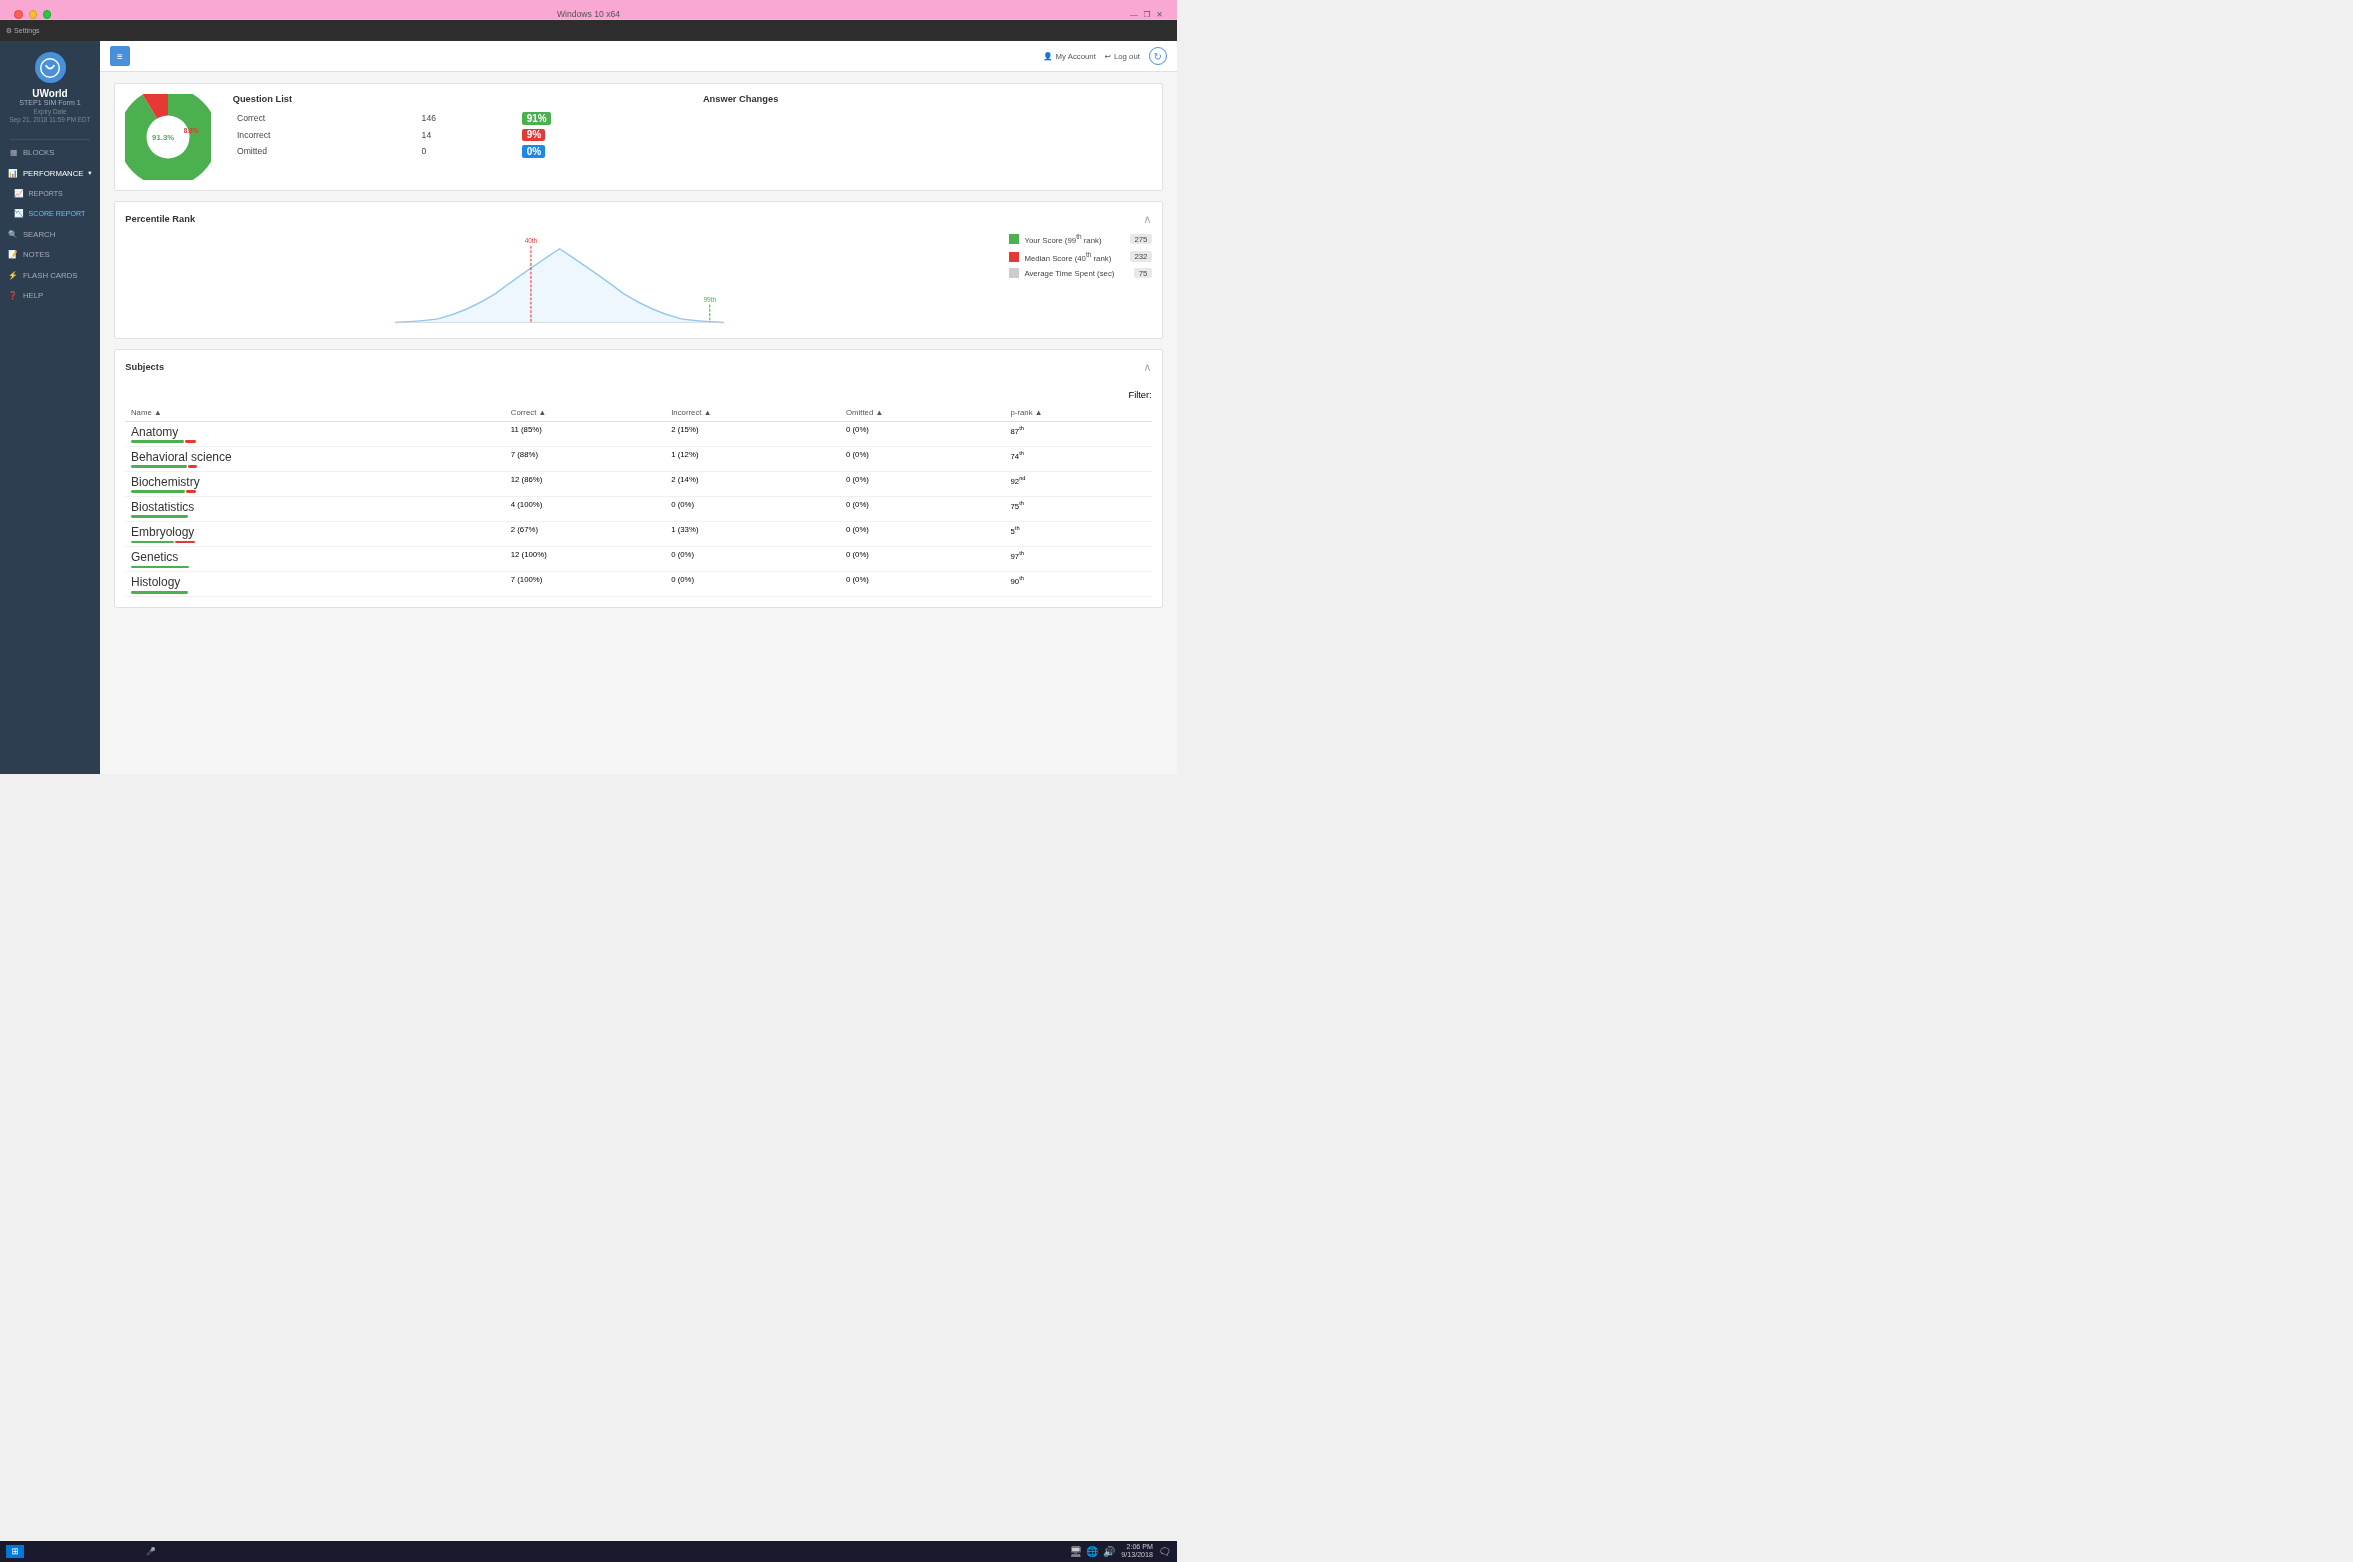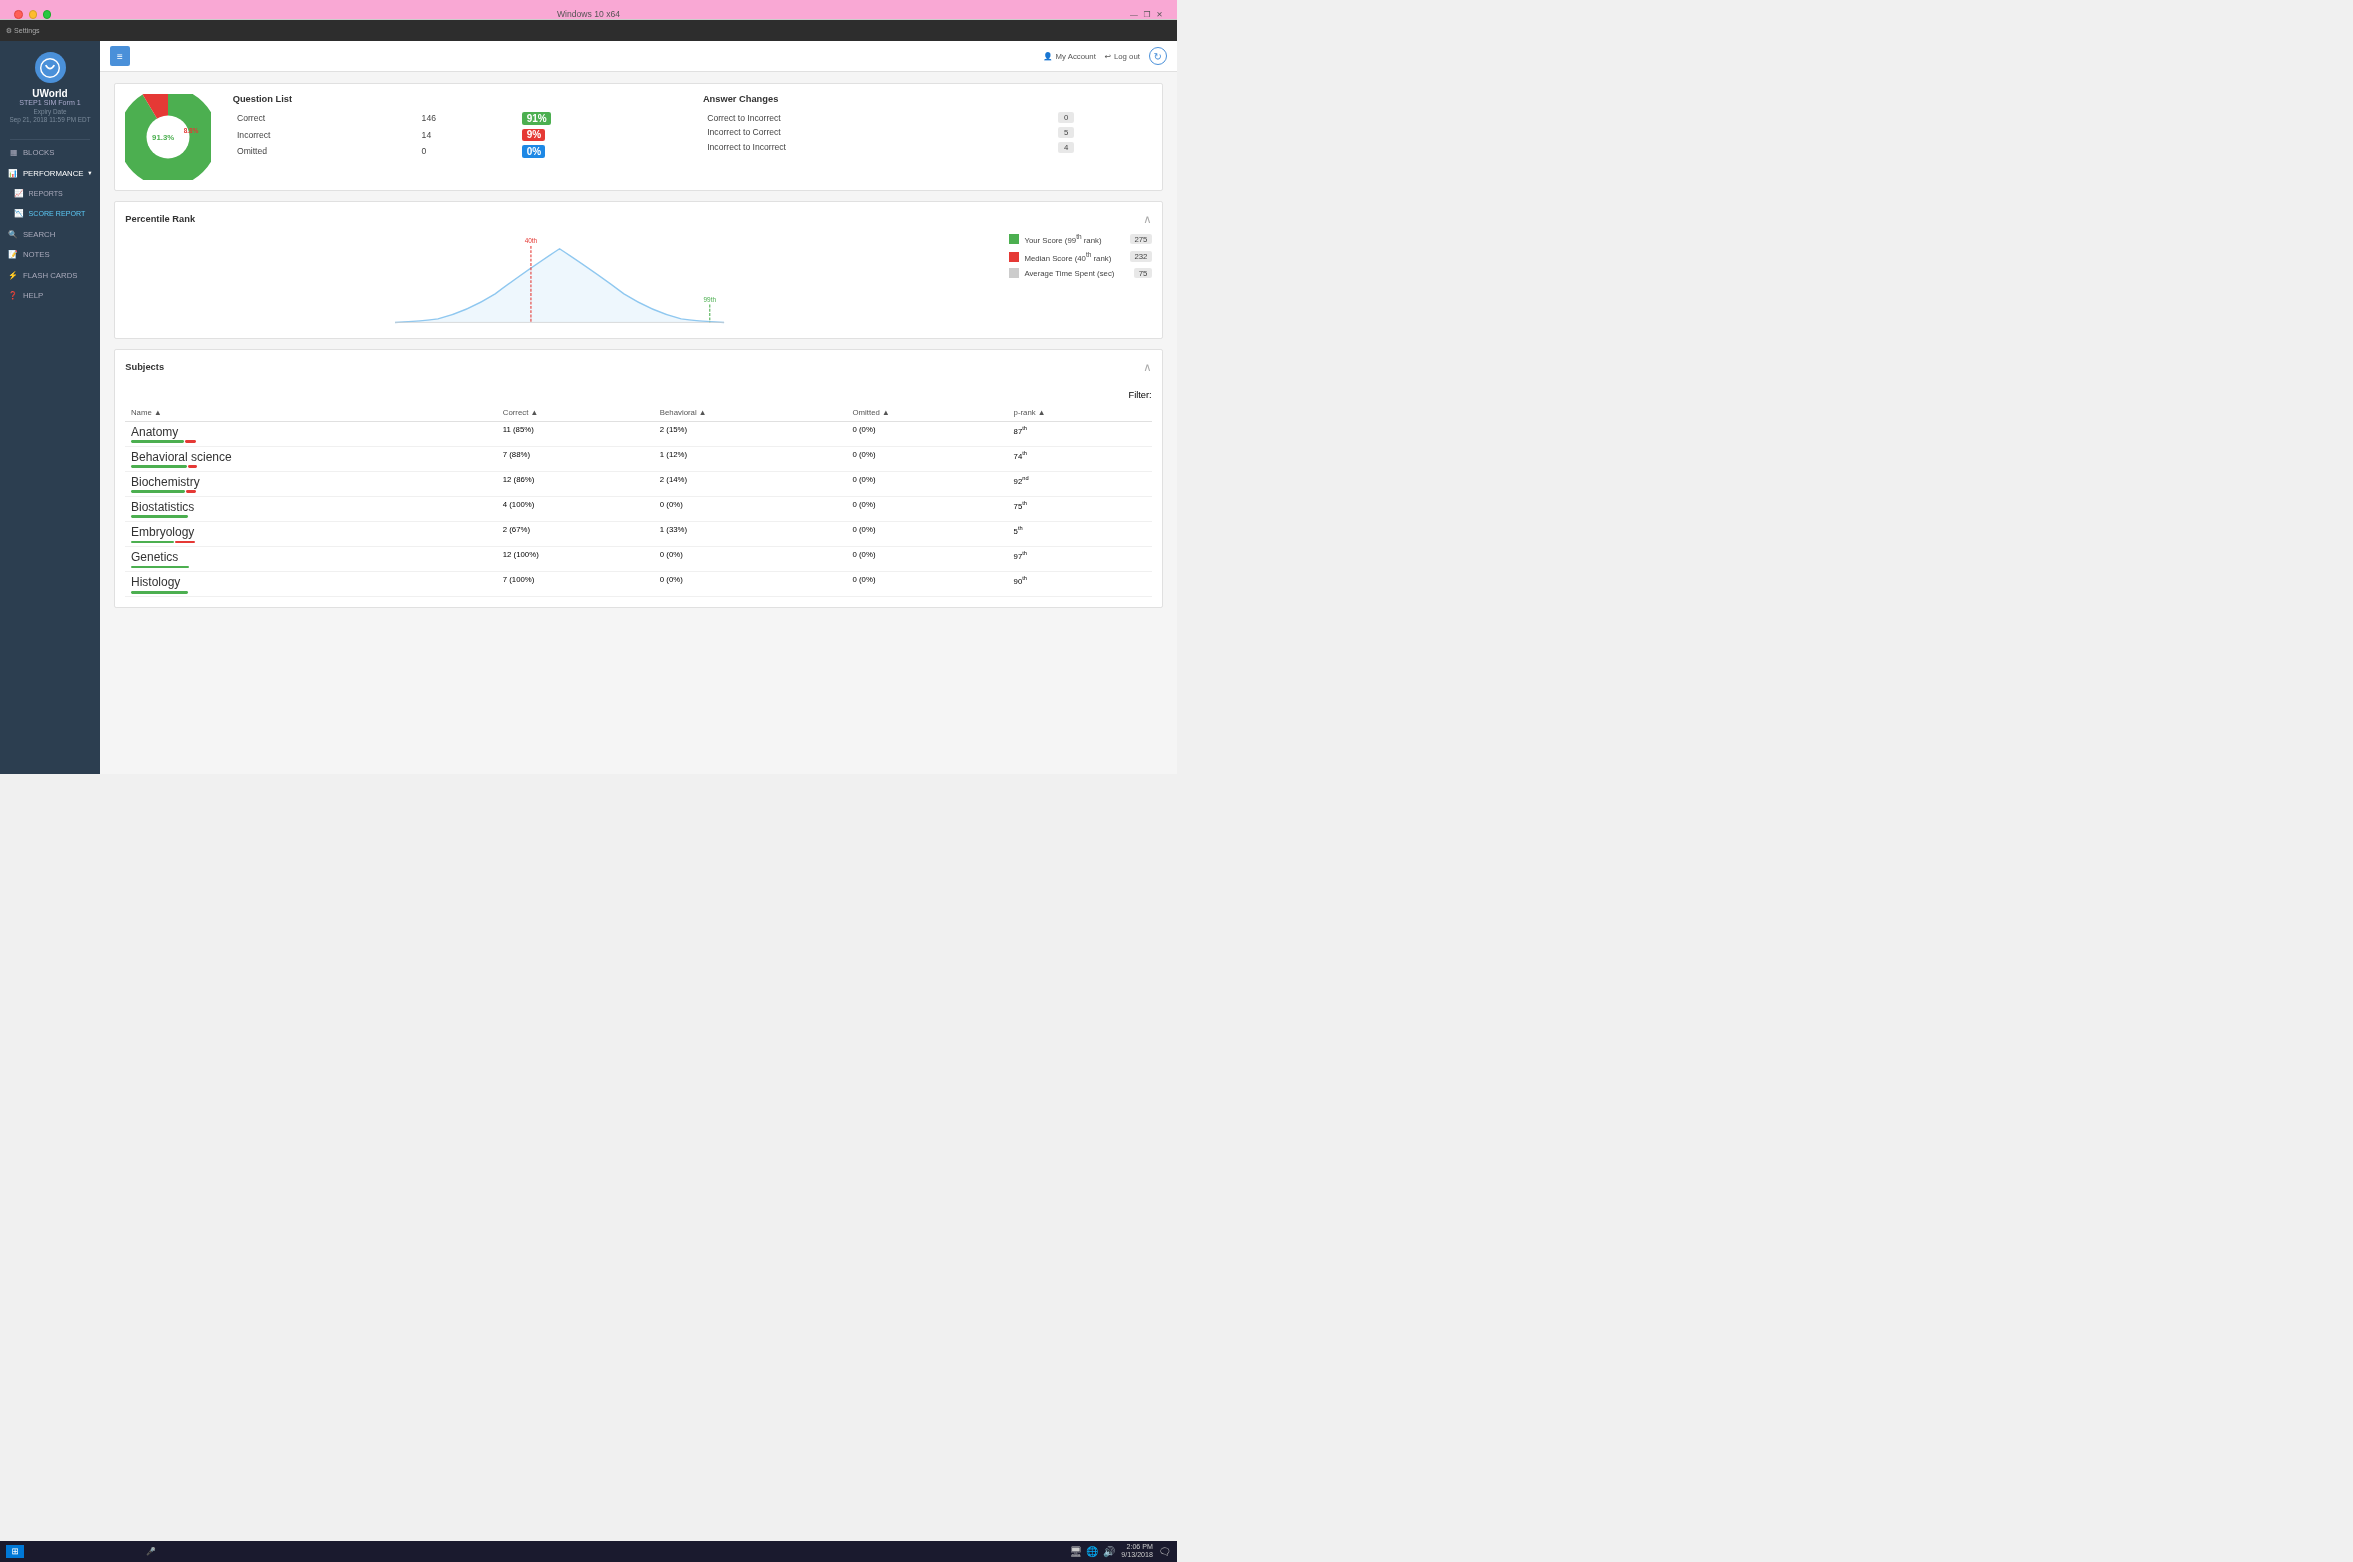--- a/index.html
+++ b/index.html
@@ -235,36 +235,20 @@
                   <td>Omitted</td>
                   <td>0</td>
                   <td><span class="badge badge-blue">0%</span></td>
                 </tr>
               </tbody>
                 </table>
             </div>
 
             <div class="stats-col">
               <div class="stats-section-title">Answer Changes</div>
-              <table class="stats-table">
-                <tbody>
-                    <tr>
-                  <td>Correct to Incorrect</td>
-                  <td><span class="answer-val">0</span></td>
-                </tr>
-                <tr>
-                  <td>Incorrect to Correct</td>
-                  <td><span class="answer-val">5</span></td>
-                </tr>
-                <tr>
-                  <td>Incorrect to Incorrect</td>
-                  <td><span class="answer-val">4</span></td>
-                </tr>
-              </tbody>
-                </table>
             </div>
           </div>
         </div>
 
         <div class="percentile-card">
           <div class="card-header">
             <span class="card-title">Percentile Rank</span>
             <span class="collapse-btn">∧</span>
           </div>
           <div class="percentile-content">
@@ -310,21 +294,21 @@
             <span class="collapse-btn">∧</span>
           </div>
           <div style="text-align:right; margin-bottom:2.9px;margin-top:16px;">
             <span>Filter:</span>
           </div>
           <table class="subjects-table">
             <thead>
               <tr>
                 <th>Name ▲</th>
                 <th>Correct ▲</th>
-                <th>Behavioral ▲</th>
+                <th>Incorrect ▲</th>
                 <th>Omitted ▲</th>
                 <th>p-rank ▲</th>
               </tr>
             </thead>
             <tbody id="subjects-tbody">
             <tr>
     <td>
       <div class="subject-name">Anatomy</div>
       <div class="progress-bar-row">
         <div class="progress-green" style="width:53px;"></div>

